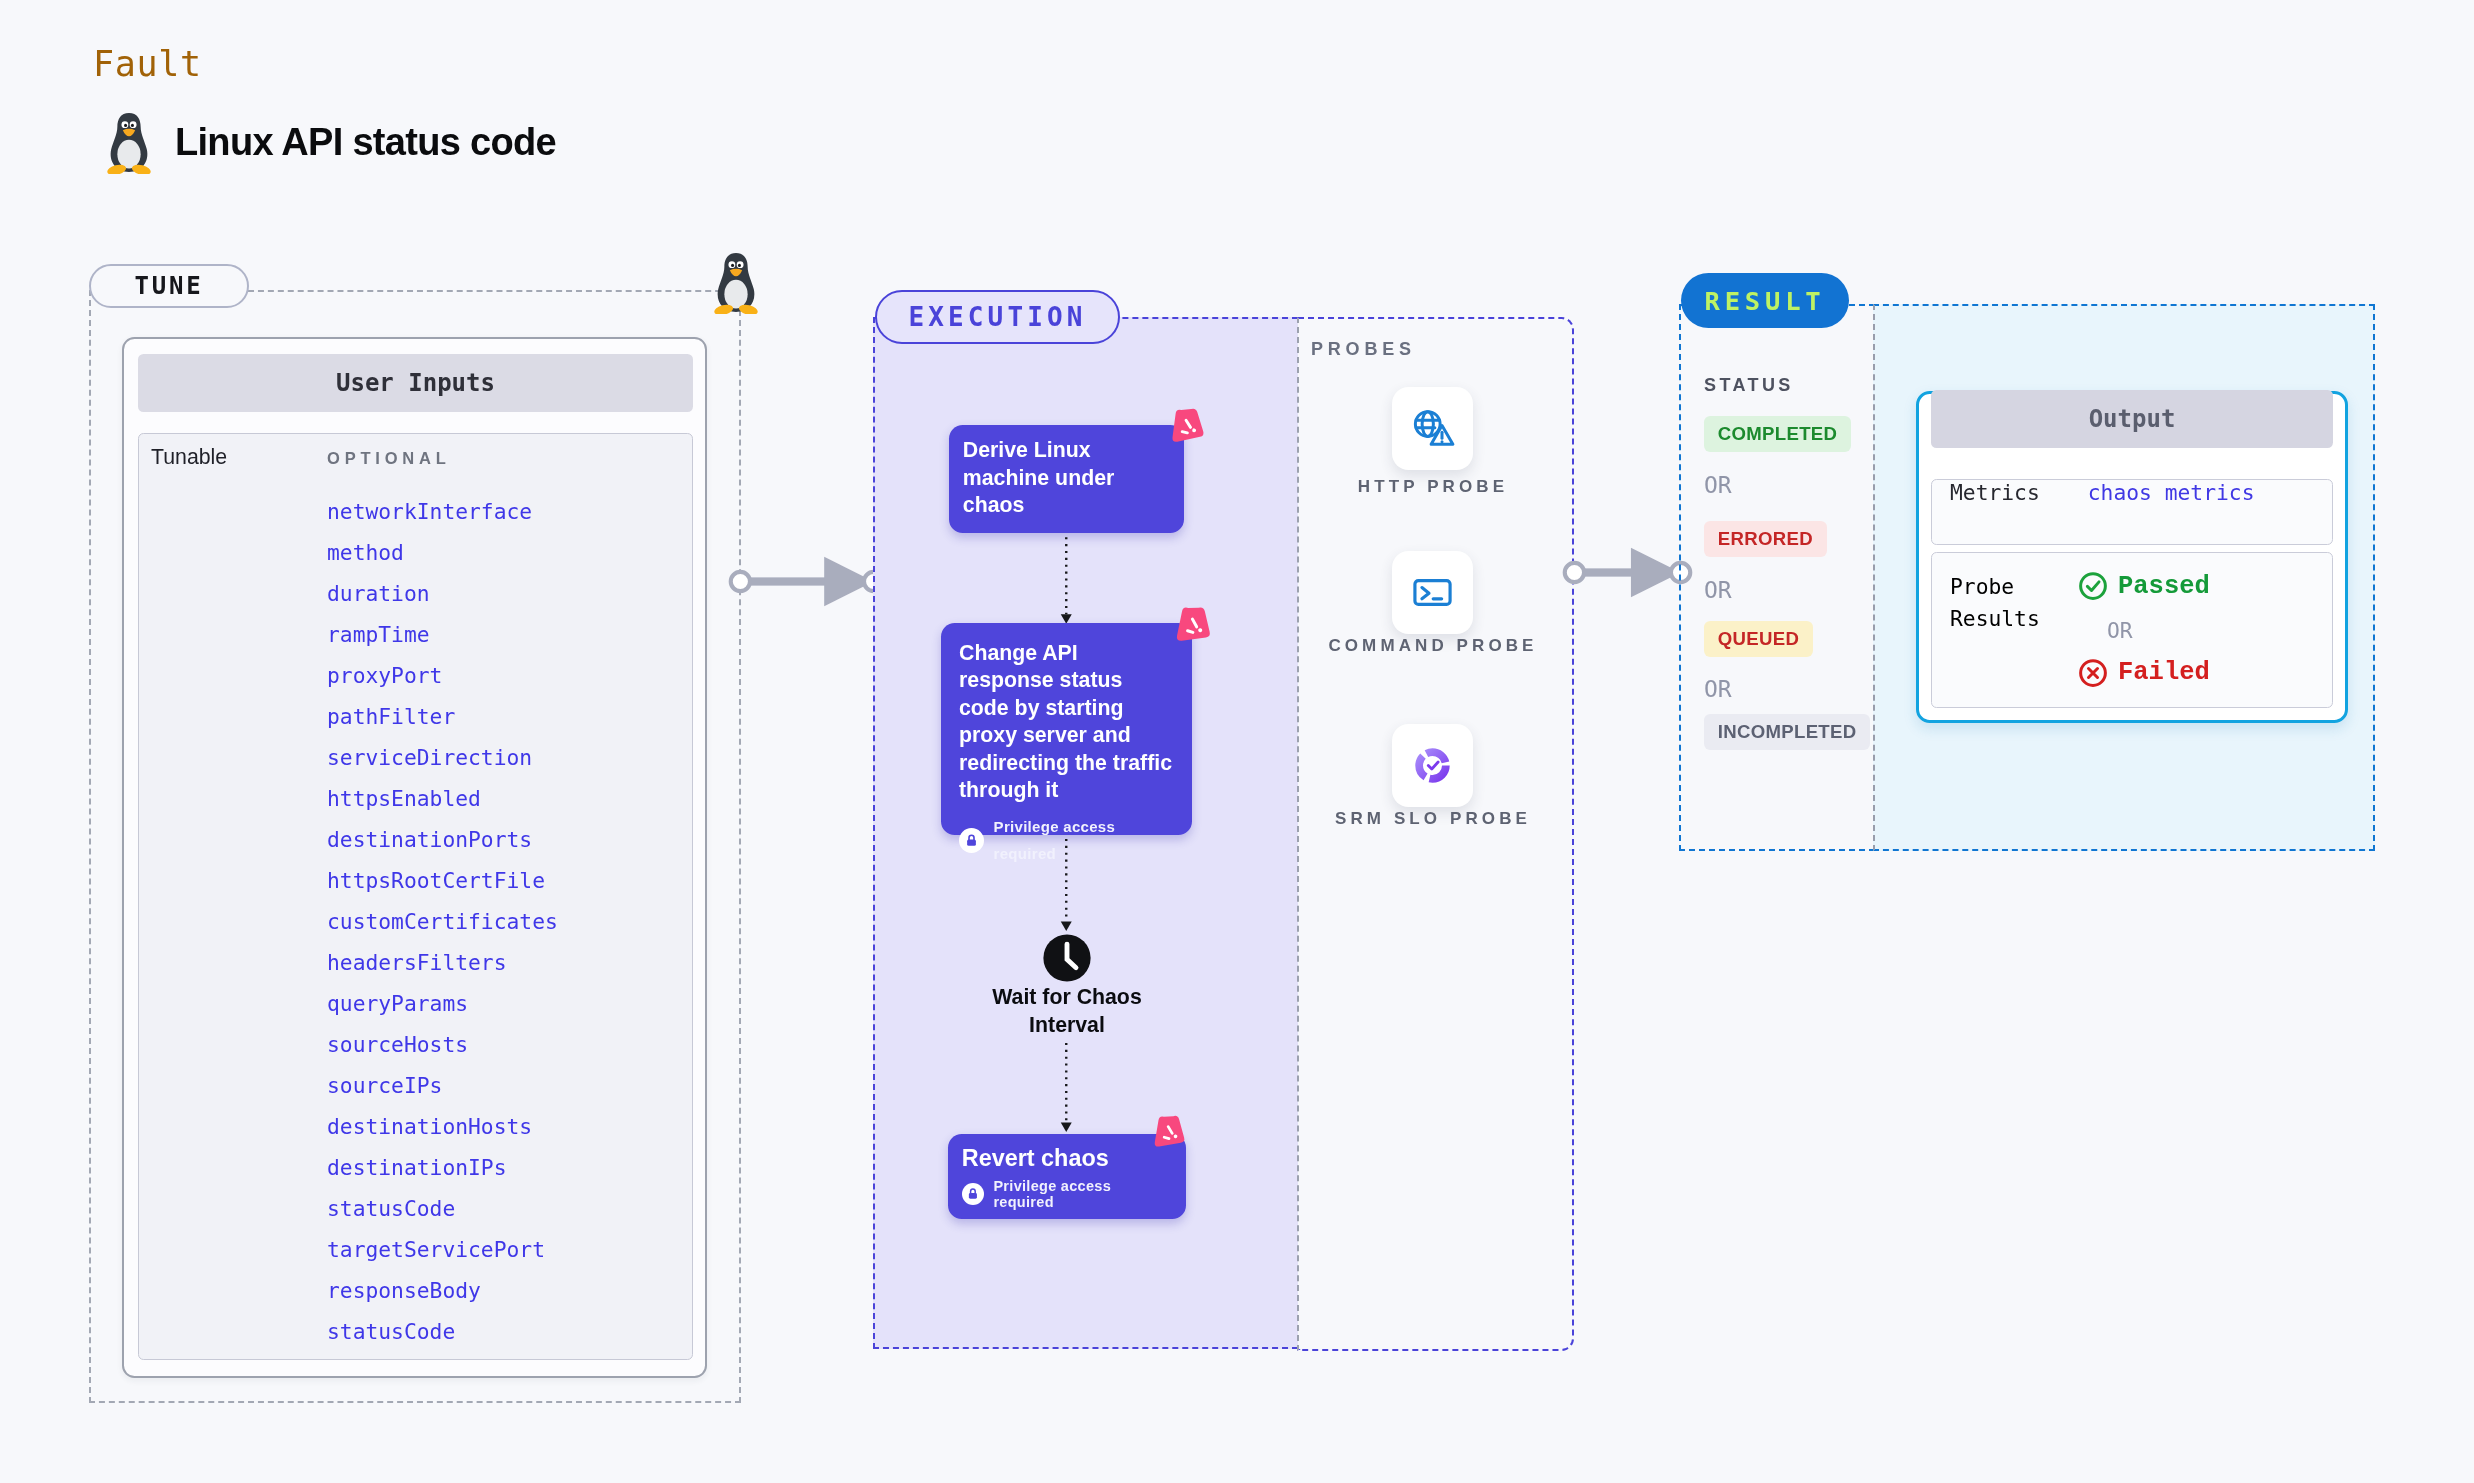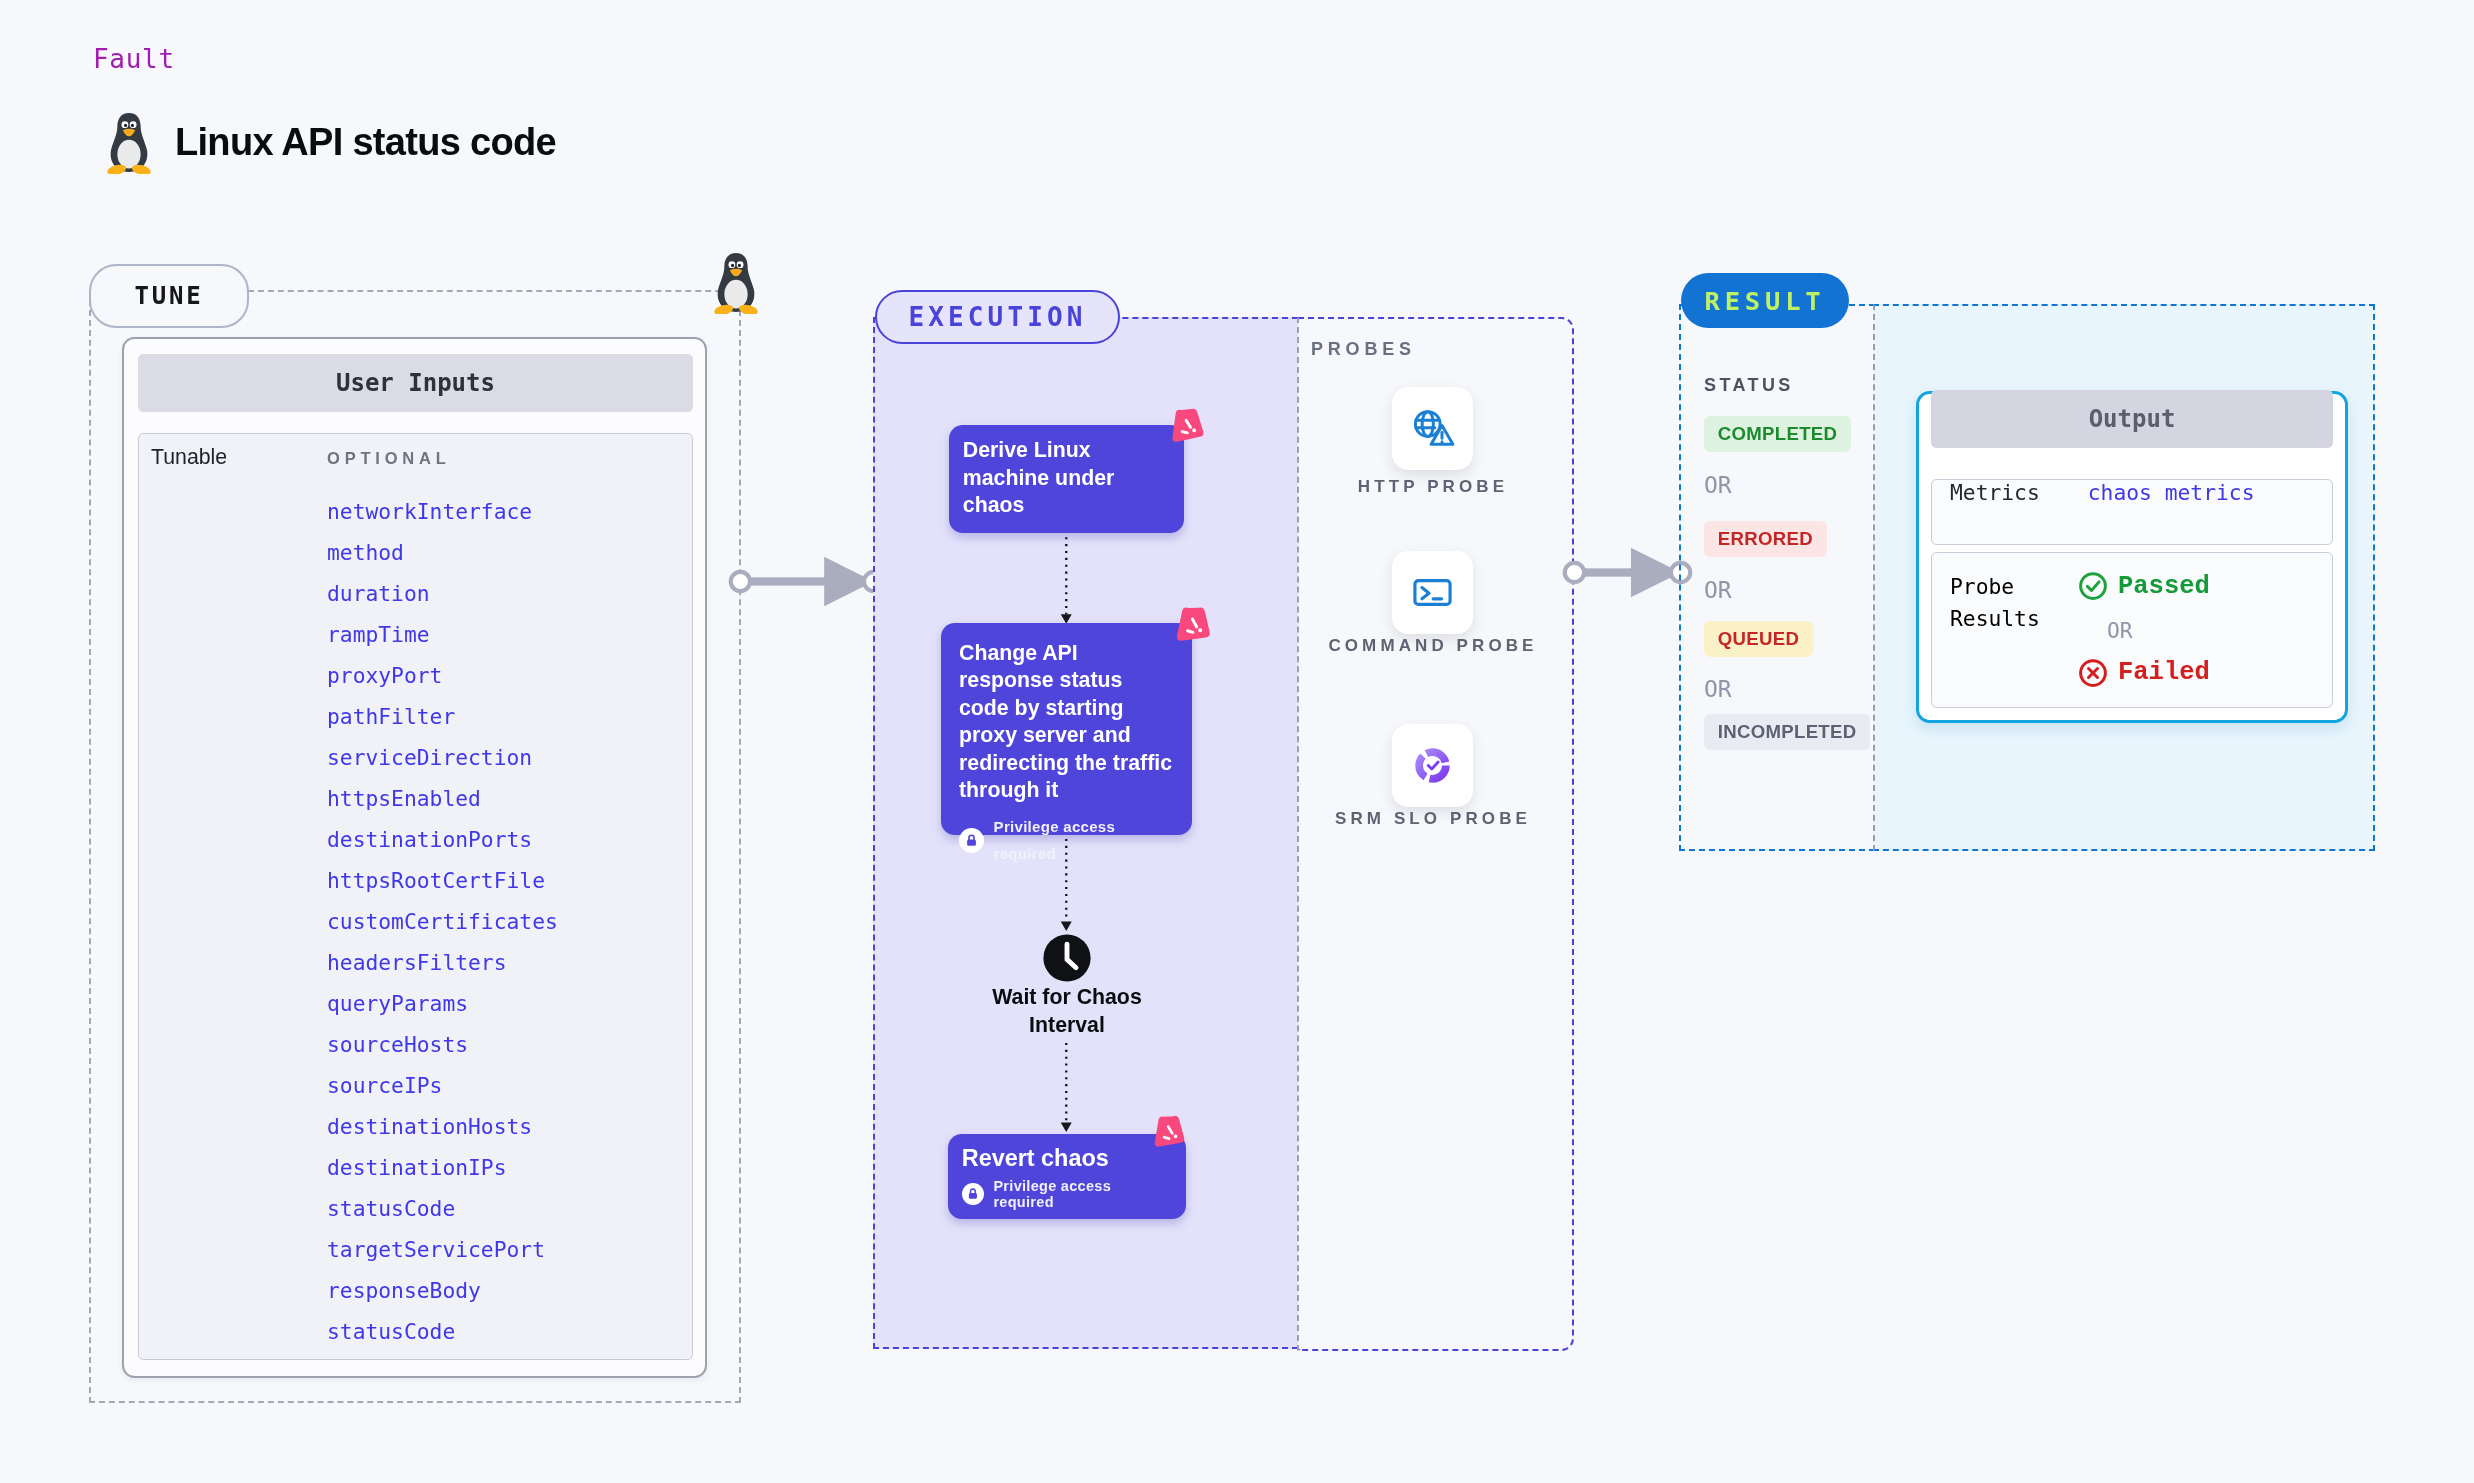--- a/index.html
+++ b/index.html
@@ -2,27 +2,27 @@
 <html style="font-size:11px"><head>
 <meta charset="utf-8">
 <style>
   html,body{margin:0;padding:0;background:#F7F8FB;}
   .stage{position:relative;width:2475px;height:1483px;background:#F7F8FB;overflow:hidden;
          font-family:"Liberation Sans",sans-serif;}
   .mono{font-family:"DejaVu Sans Mono",monospace;}
   .abs{position:absolute;}
 
   
-  .kicker{left:93px;top:44px;font-size:26px;color:#a21caf;letter-spacing:0.7px;}
+  .kicker{left:93px;top:44px;font-size:35px;color:#a16207;letter-spacing:0.7px;}
   .title-row{left:102px;top:111px;display:flex;align-items:center;gap:19px;}
   .page-title{font-size:38px;font-weight:bold;color:#0B0C0E;letter-spacing:-0.7px;}
 
   
   .tune-box{left:89px;top:290px;width:652px;height:1113px;border:2.1px dashed #A3A8B4;box-sizing:border-box;}
-  .tune-pill{left:89px;top:264px;width:160px;height:64px;border:2.1px solid #AFB4C8;border-radius:27.5px;
+  .tune-pill{left:89px;top:264px;width:160px;height:44px;border:2.1px solid #AFB4C8;border-radius:27.5px;
              background:#F7F8FB;display:flex;align-items:center;justify-content:center;
              font-size:24px;font-weight:bold;color:#16171C;letter-spacing:2.8px;box-sizing:border-box;}
   .tux-small{left:709px;top:251px;}
   .ui-card{left:122px;top:337px;width:585px;height:1041px;background:#FCFCFE;border:2.8px solid #9DA2AE;
            border-radius:12.4px;box-sizing:border-box;box-shadow:0 2.8px 6.9px rgba(40,45,60,.06);}
   .ui-header{left:138px;top:354px;width:555px;height:58px;background:#DBDBE5;border-radius:5.5px;
              display:flex;align-items:center;justify-content:center;font-size:24px;font-weight:bold;color:#2F3039;}
   .ui-table{left:138px;top:433px;width:555px;height:927px;background:#F1F2F7;border:1.4px solid #C7C9D6;
             border-radius:5.5px;box-sizing:border-box;}
   .tunable-label{left:151px;top:445px;font-size:21.3px;color:#1F2028;}

